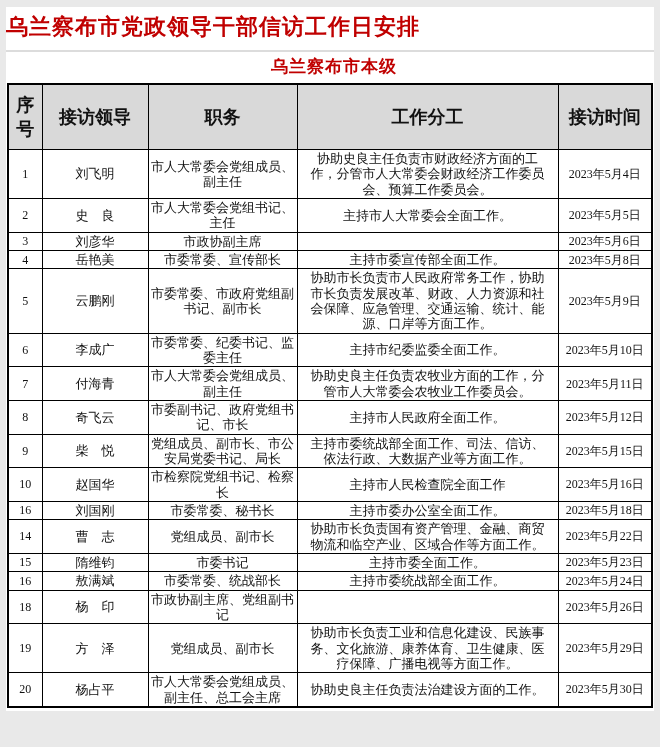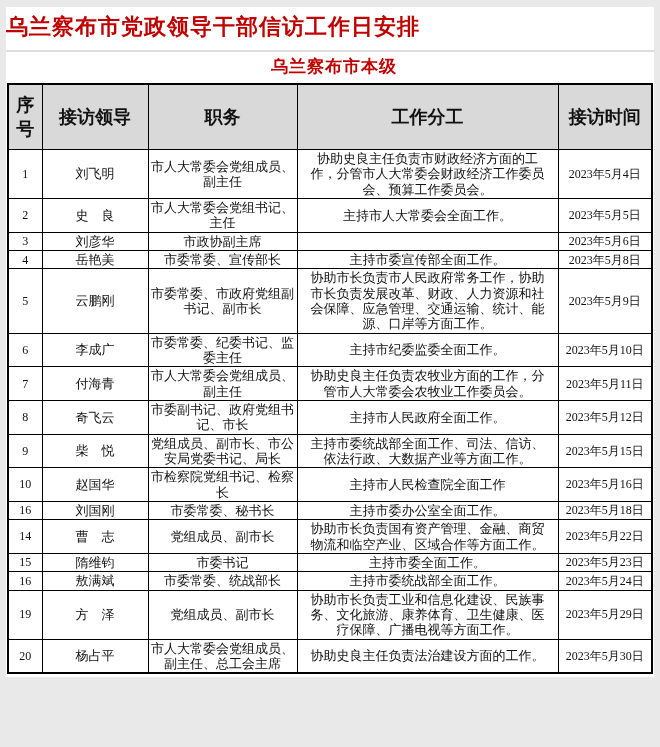--- a/index.html
+++ b/index.html
@@ -202,20 +202,27 @@
           <td class="col-date">2023年5月23日</td>
         </tr>
         <tr>
           <td class="col-no">16</td>
           <td class="col-name">敖满斌</td>
           <td class="col-pos">市委常委、统战部长</td>
           <td class="col-duty">主持市委统战部全面工作。</td>
           <td class="col-date">2023年5月24日</td>
         </tr>
         <tr>
+          <td class="col-no">18</td>
+          <td class="col-name">杨　印</td>
+          <td class="col-pos">市政协副主席、党组副书记</td>
+          <td class="col-duty"></td>
+          <td class="col-date">2023年5月26日</td>
+        </tr>
+        <tr>
           <td class="col-no">19</td>
           <td class="col-name">方　泽</td>
           <td class="col-pos">党组成员、副市长</td>
           <td class="col-duty">协助市长负责工业和信息化建设、民族事务、文化旅游、康养体育、卫生健康、医疗保障、广播电视等方面工作。</td>
           <td class="col-date">2023年5月29日</td>
         </tr>
         <tr>
           <td class="col-no">20</td>
           <td class="col-name">杨占平</td>
           <td class="col-pos">市人大常委会党组成员、副主任、总工会主席</td>

